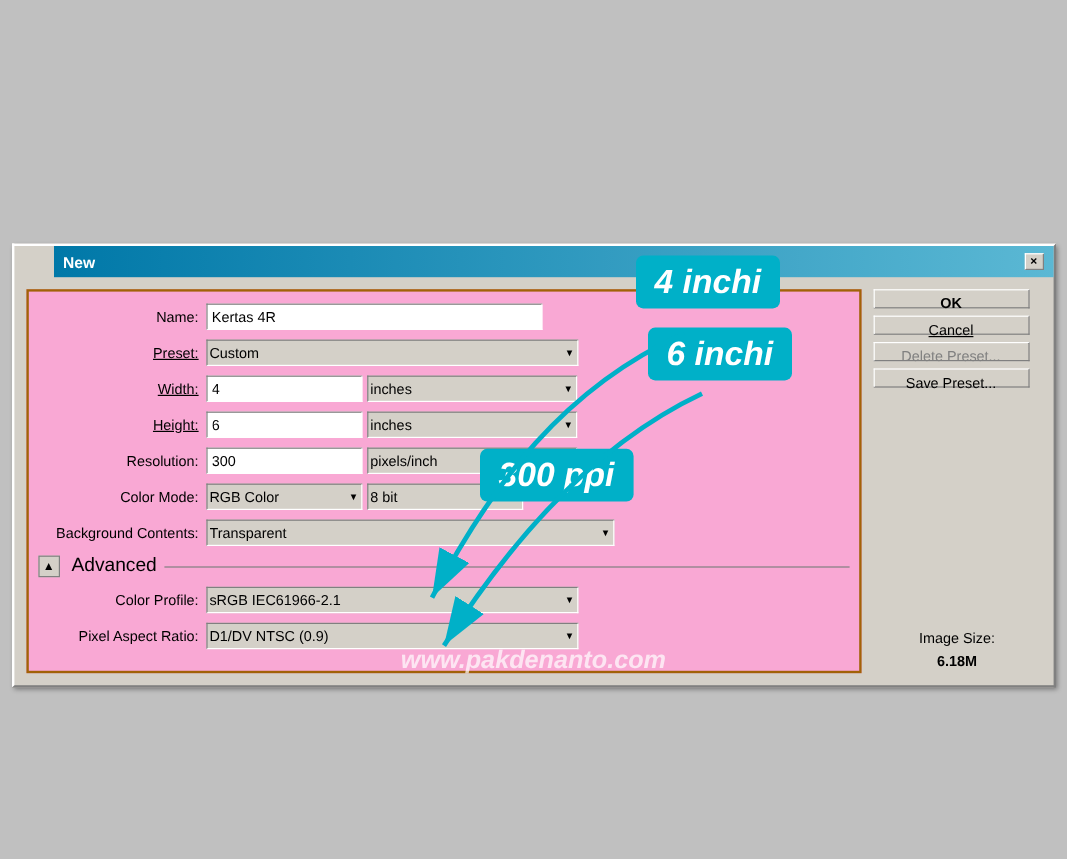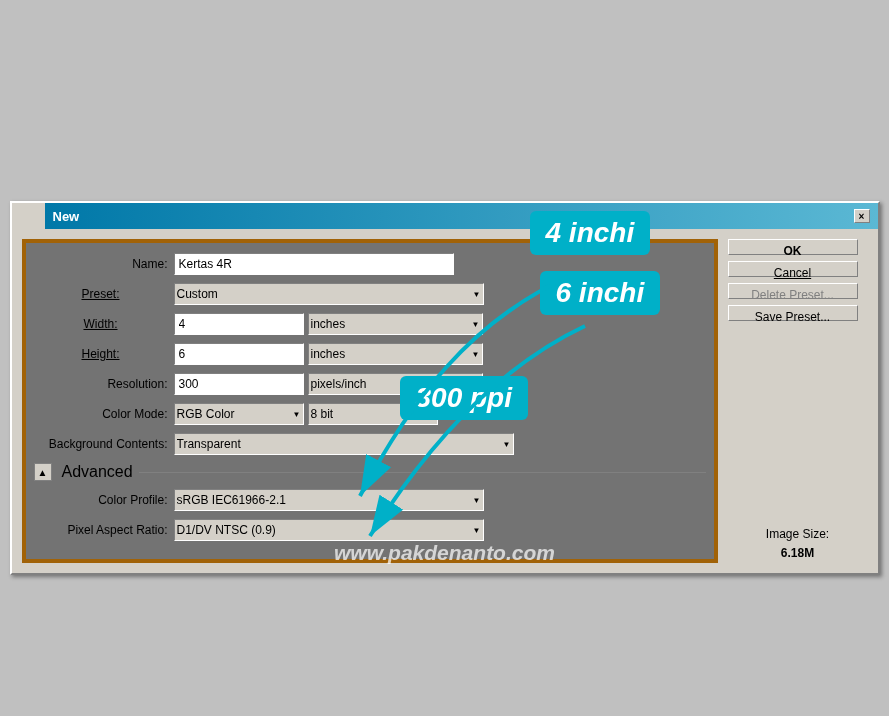--- a/index.html
+++ b/index.html
@@ -82,22 +82,22 @@
     }
 
     .dialog-body {
       display: flex;
       padding: 10px;
       gap: 10px;
     }
 
     .left-panel {
       flex: 1;
-      border: 4px solid #a16207;
-      background: #737373;
+      border: 2px solid #a16207;
+      background: #f9a8d4;
       padding: 10px 8px;
     }
 
     .right-panel {
       width: 140px;
       display: flex;
       flex-direction: column;
       gap: 6px;
       align-items: stretch;
     }
@@ -111,21 +111,20 @@
 
     .form-label {
       text-align: right;
       min-width: 140px;
       padding-right: 6px;
       font-size: 12px;
     }
 
     .form-label.underline {
       text-decoration: underline;
-      text-align: center;
     }
 
     .form-input {
       background: white;
       border: 1px solid;
       border-top-color: #808080;
       border-left-color: #808080;
       border-bottom-color: #ffffff;
       border-right-color: #ffffff;
       height: 22px;

